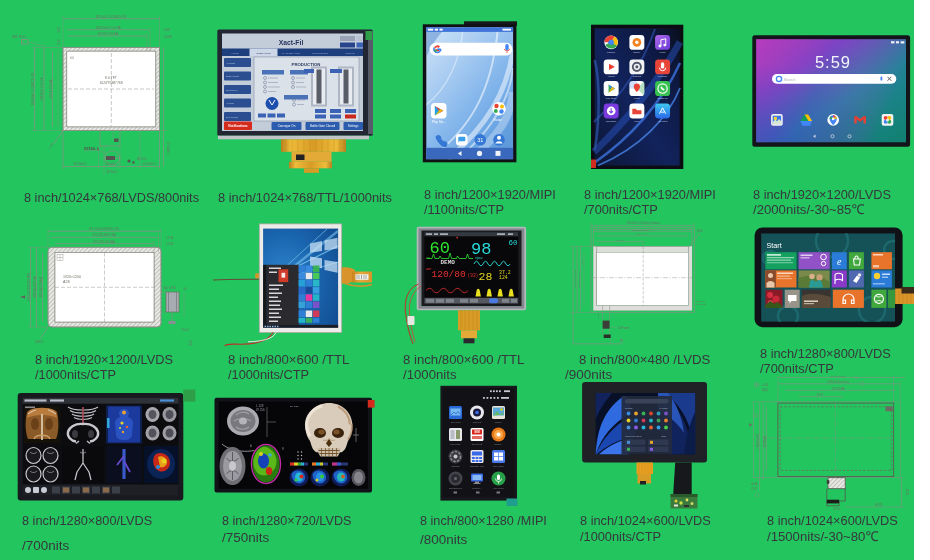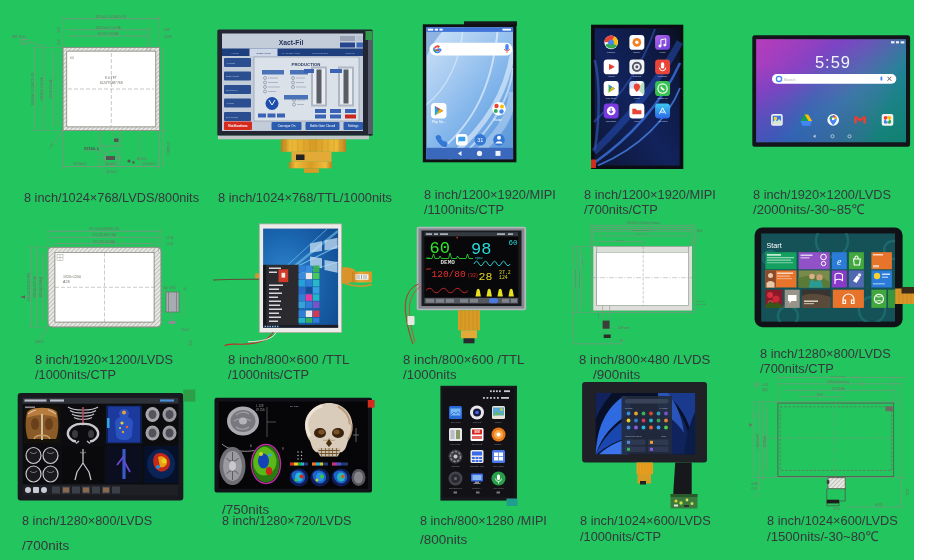--- a/index.html
+++ b/index.html
@@ -1225,26 +1225,26 @@
 <div class="cap" style="left:584.3px;top:202.1px;transform:scaleX(.94)">/700nits/CTP</div>
 <div class="cap" style="left:752.5px;top:187.4px;transform:scaleX(.94)">8 inch/1920×1200/LVDS</div>
 <div class="cap" style="left:752.5px;top:202.1px;transform:scaleX(.968)">/2000nits/-30~85℃</div>
 <div class="cap" style="left:35px;top:352.1px;transform:scaleX(.94)">8 inch/1920×1200/LVDS</div>
 <div class="cap" style="left:35px;top:367.1px;transform:scaleX(.94)">/1000nits/CTP</div>
 <div class="cap" style="left:227.5px;top:352.1px;transform:scaleX(.97)">8 inch/800×600 /TTL</div>
 <div class="cap" style="left:227.5px;top:367.1px;transform:scaleX(.94)">/1000nits/CTP</div>
 <div class="cap" style="left:403px;top:352.1px;transform:scaleX(.97)">8 inch/800×600 /TTL</div>
 <div class="cap" style="left:403px;top:367.1px;transform:scaleX(.97)">/1000nits</div>
 <div class="cap" style="left:579px;top:352.1px;transform:scaleX(.97)">8 inch/800×480 /LVDS</div>
-<div class="cap" style="left:593px;top:367.1px;transform:scaleX(.99)">/900nits</div>
+<div class="cap" style="left:565px;top:367.1px;transform:scaleX(.99)">/900nits</div>
 <div class="cap" style="left:760px;top:346.2px;transform:scaleX(.94)">8 inch/1280×800/LVDS</div>
 <div class="cap" style="left:760px;top:361.1px;transform:scaleX(.94)">/700nits/CTP</div>
 <div class="cap" style="left:22.2px;top:512.8px;transform:scaleX(.936)">8 inch/1280×800/LVDS</div>
 <div class="cap" style="left:22.2px;top:538px;transform:scaleX(.99)">/700nits</div>
 <div class="cap" style="left:222px;top:512.8px;transform:scaleX(.93)">8 inch/1280×720/LVDS</div>
-<div class="cap" style="left:222px;top:502px;transform:scaleX(.99)">/750nits</div>
+<div class="cap" style="left:222px;top:530px;transform:scaleX(.99)">/750nits</div>
 <div class="cap" style="left:419.5px;top:512.8px;transform:scaleX(.93)">8 inch/800×1280 /MIPI</div>
 <div class="cap" style="left:419.5px;top:532px;transform:scaleX(.99)">/800nits</div>
 <div class="cap" style="left:580px;top:512.8px;transform:scaleX(.94)">8 inch/1024×600/LVDS</div>
 <div class="cap" style="left:580px;top:528.5px;transform:scaleX(.94)">/1000nits/CTP</div>
 <div class="cap" style="left:767px;top:512.8px;transform:scaleX(.94)">8 inch/1024×600/LVDS</div>
 <div class="cap" style="left:767px;top:528.5px;transform:scaleX(.968)">/1500nits/-30~80℃</div>
 </div>
 
 </body></html>

